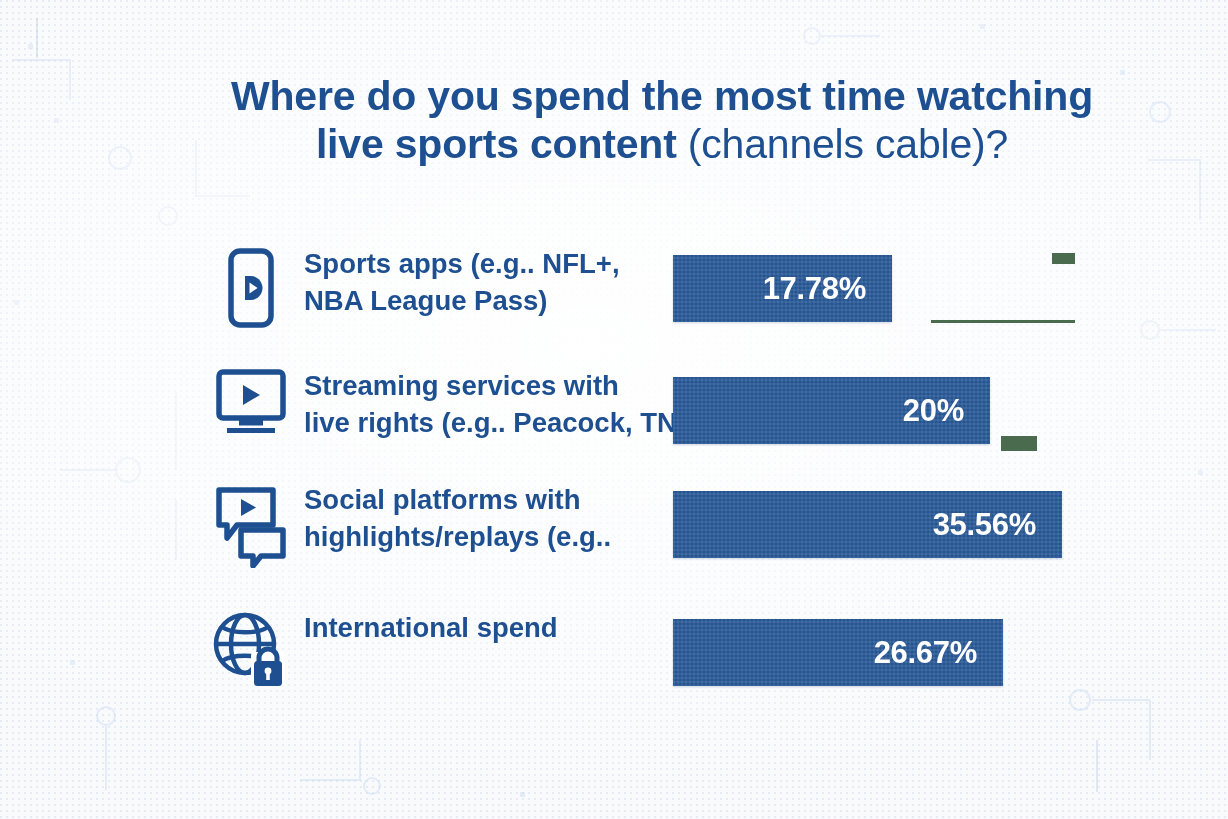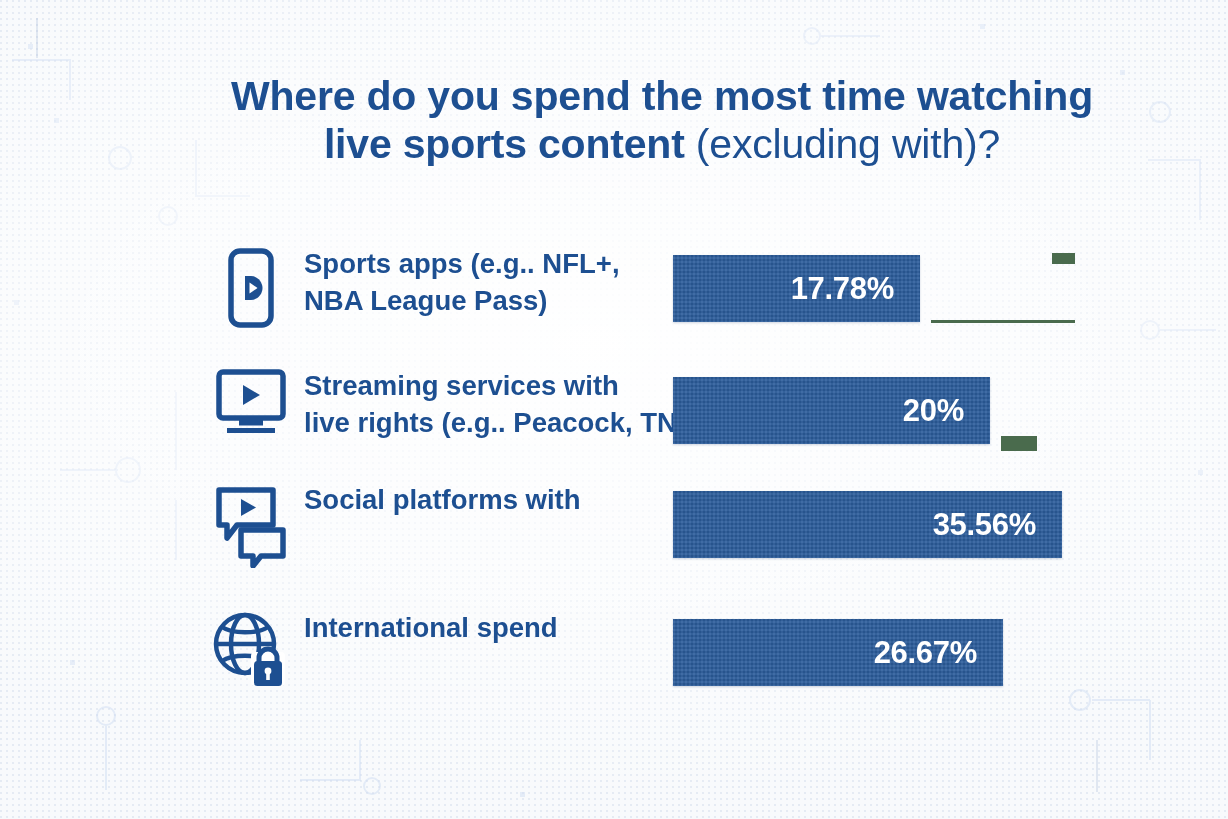--- a/index.html
+++ b/index.html
@@ -197,40 +197,40 @@
       <rect x="520" y="792" width="5" height="5"></rect>
     </g>
   </svg>
   <div class="bg-wash"></div>
 
   <div class="title-block">
     <span class="title-line">
       <span class="t-strong">Where do you spend the most time watching</span>
     </span>
     <span class="title-line">
-      <span class="t-strong">live sports content</span><span class="t-light"> (excluding with)?</span>
+      <span class="t-strong">live sports content</span><span class="t-light"> (channels cable)?</span>
     </span>
   </div>
 
   <div class="rows">
 
     <div class="row row-1">
       <div class="icon-box">
         <svg width="60" height="84" viewBox="0 0 60 84" aria-hidden="true">
           <rect x="10" y="5" width="40" height="74" rx="9" ry="9" fill="none" stroke="#1d4f91" stroke-width="5.5"></rect>
           <path d="M24 30 L24 54 L30 54 C36 54 41.5 48.5 41.5 42 C41.5 35.5 36 30 30 30 Z" fill="#1d4f91"></path>
           <path d="M28.5 36.5 L36.5 42 L28.5 47.5 Z" fill="#ffffff"></path>
         </svg>
       </div>
       <div class="label">
         <span class="ln"><span class="bold">Sports apps</span><span class="reg"> (e.g.. NFL+,</span></span>
         <span class="ln"><span class="reg">NBA League Pass)</span></span>
       </div>
       <div class="bar-track">
-        <div class="bar" style="width:247px">
+        <div class="bar" style="width:219px">
           <span class="bar-value">17.78%</span>
         </div>
       </div>
     </div>
 
     <div class="row row-2">
       <div class="icon-box">
         <svg width="76" height="70" viewBox="0 0 76 70" aria-hidden="true">
           <rect x="6" y="4" width="64" height="46" rx="4" ry="4" fill="none" stroke="#1d4f91" stroke-width="5.5"></rect>
           <path d="M30 17 L30 37 L47 27 Z" fill="#1d4f91"></path>
@@ -252,20 +252,21 @@
     <div class="row row-3">
       <div class="icon-box">
         <svg width="80" height="86" viewBox="0 0 80 86" aria-hidden="true">
           <path d="M8 8 H62 V43 H26 L16 56 V43 H8 Z" fill="none" stroke="#1d4f91" stroke-width="5.5" stroke-linejoin="round"></path>
           <path d="M30 17 L30 34 L45 25.5 Z" fill="#1d4f91"></path>
           <path d="M30 48 H72 V74 H50 L42 84 V74 H30 Z" fill="none" stroke="#1d4f91" stroke-width="5.5" stroke-linejoin="round"></path>
         </svg>
       </div>
       <div class="label">
         <span class="ln"><span class="bold">Social platforms with</span></span>
+        <span class="ln"><span class="reg">highlights/replays (e.g..</span></span>
       </div>
       <div class="bar-track">
         <div class="bar" style="width:389px">
           <span class="bar-value">35.56%</span>
         </div>
       </div>
     </div>
 
     <div class="row row-4">
       <div class="icon-box">

